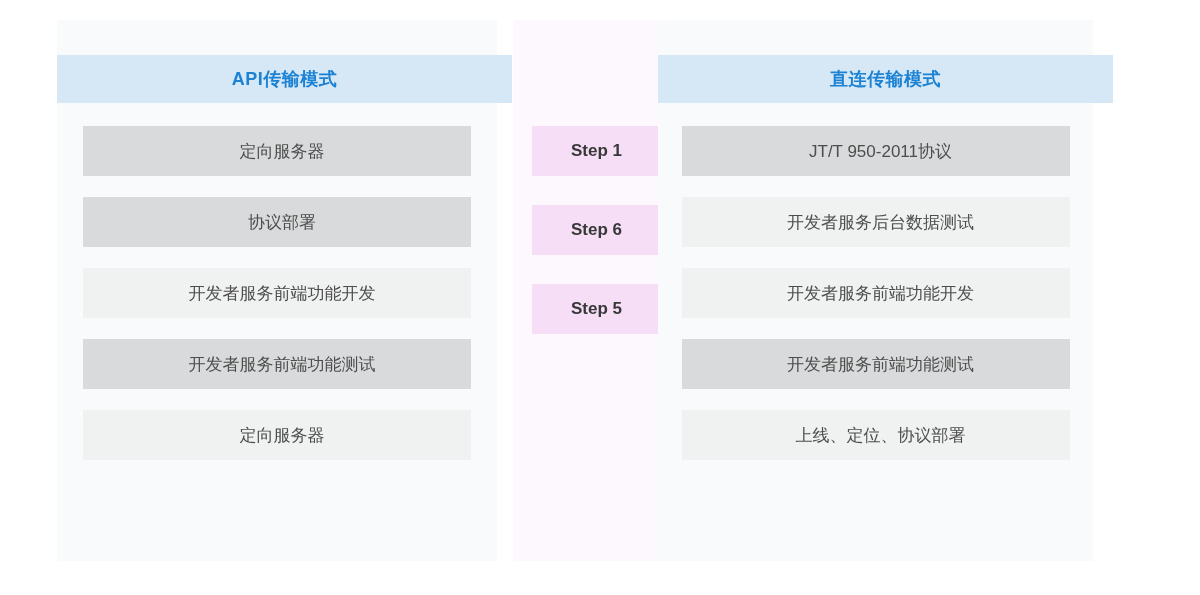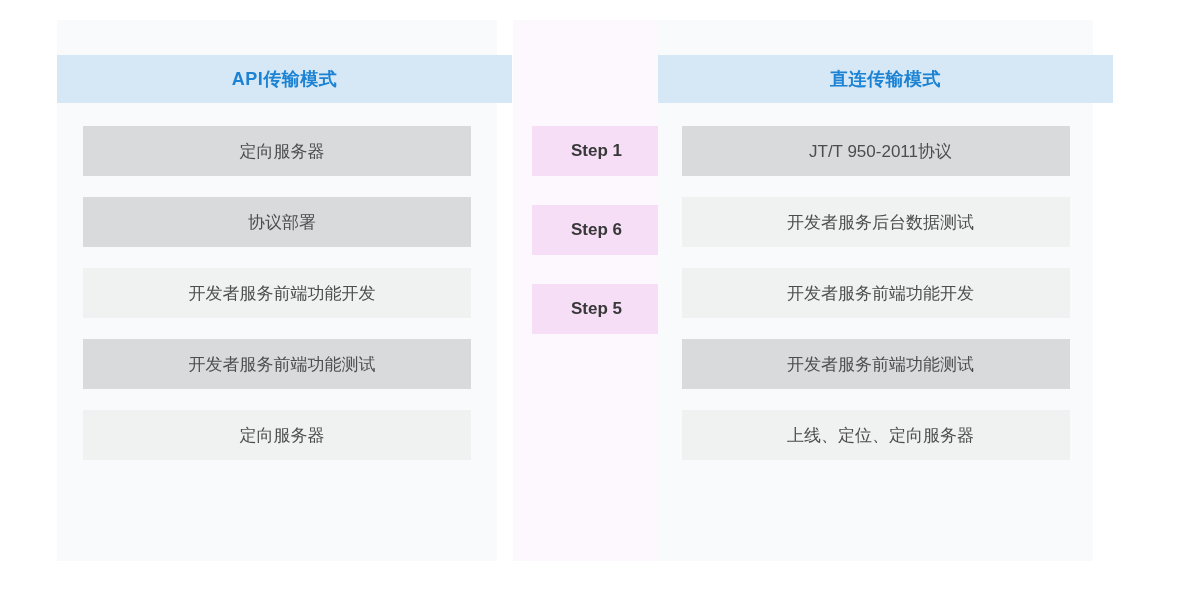--- a/index.html
+++ b/index.html
@@ -110,15 +110,15 @@
   </div>
 </div>
 
 <div class="panel panel-right">
   <div class="header-box">直连传输模式</div>
   <div class="rows">
     <div class="row row-dark">JT/T 950-2011协议</div>
     <div class="row row-light">开发者服务后台数据测试</div>
     <div class="row row-light">开发者服务前端功能开发</div>
     <div class="row row-dark">开发者服务前端功能测试</div>
-    <div class="row row-light">上线、定位、定向服务器</div>
+    <div class="row row-light">上线、定位、协议部署</div>
   </div>
 </div>
 
 </body></html>

